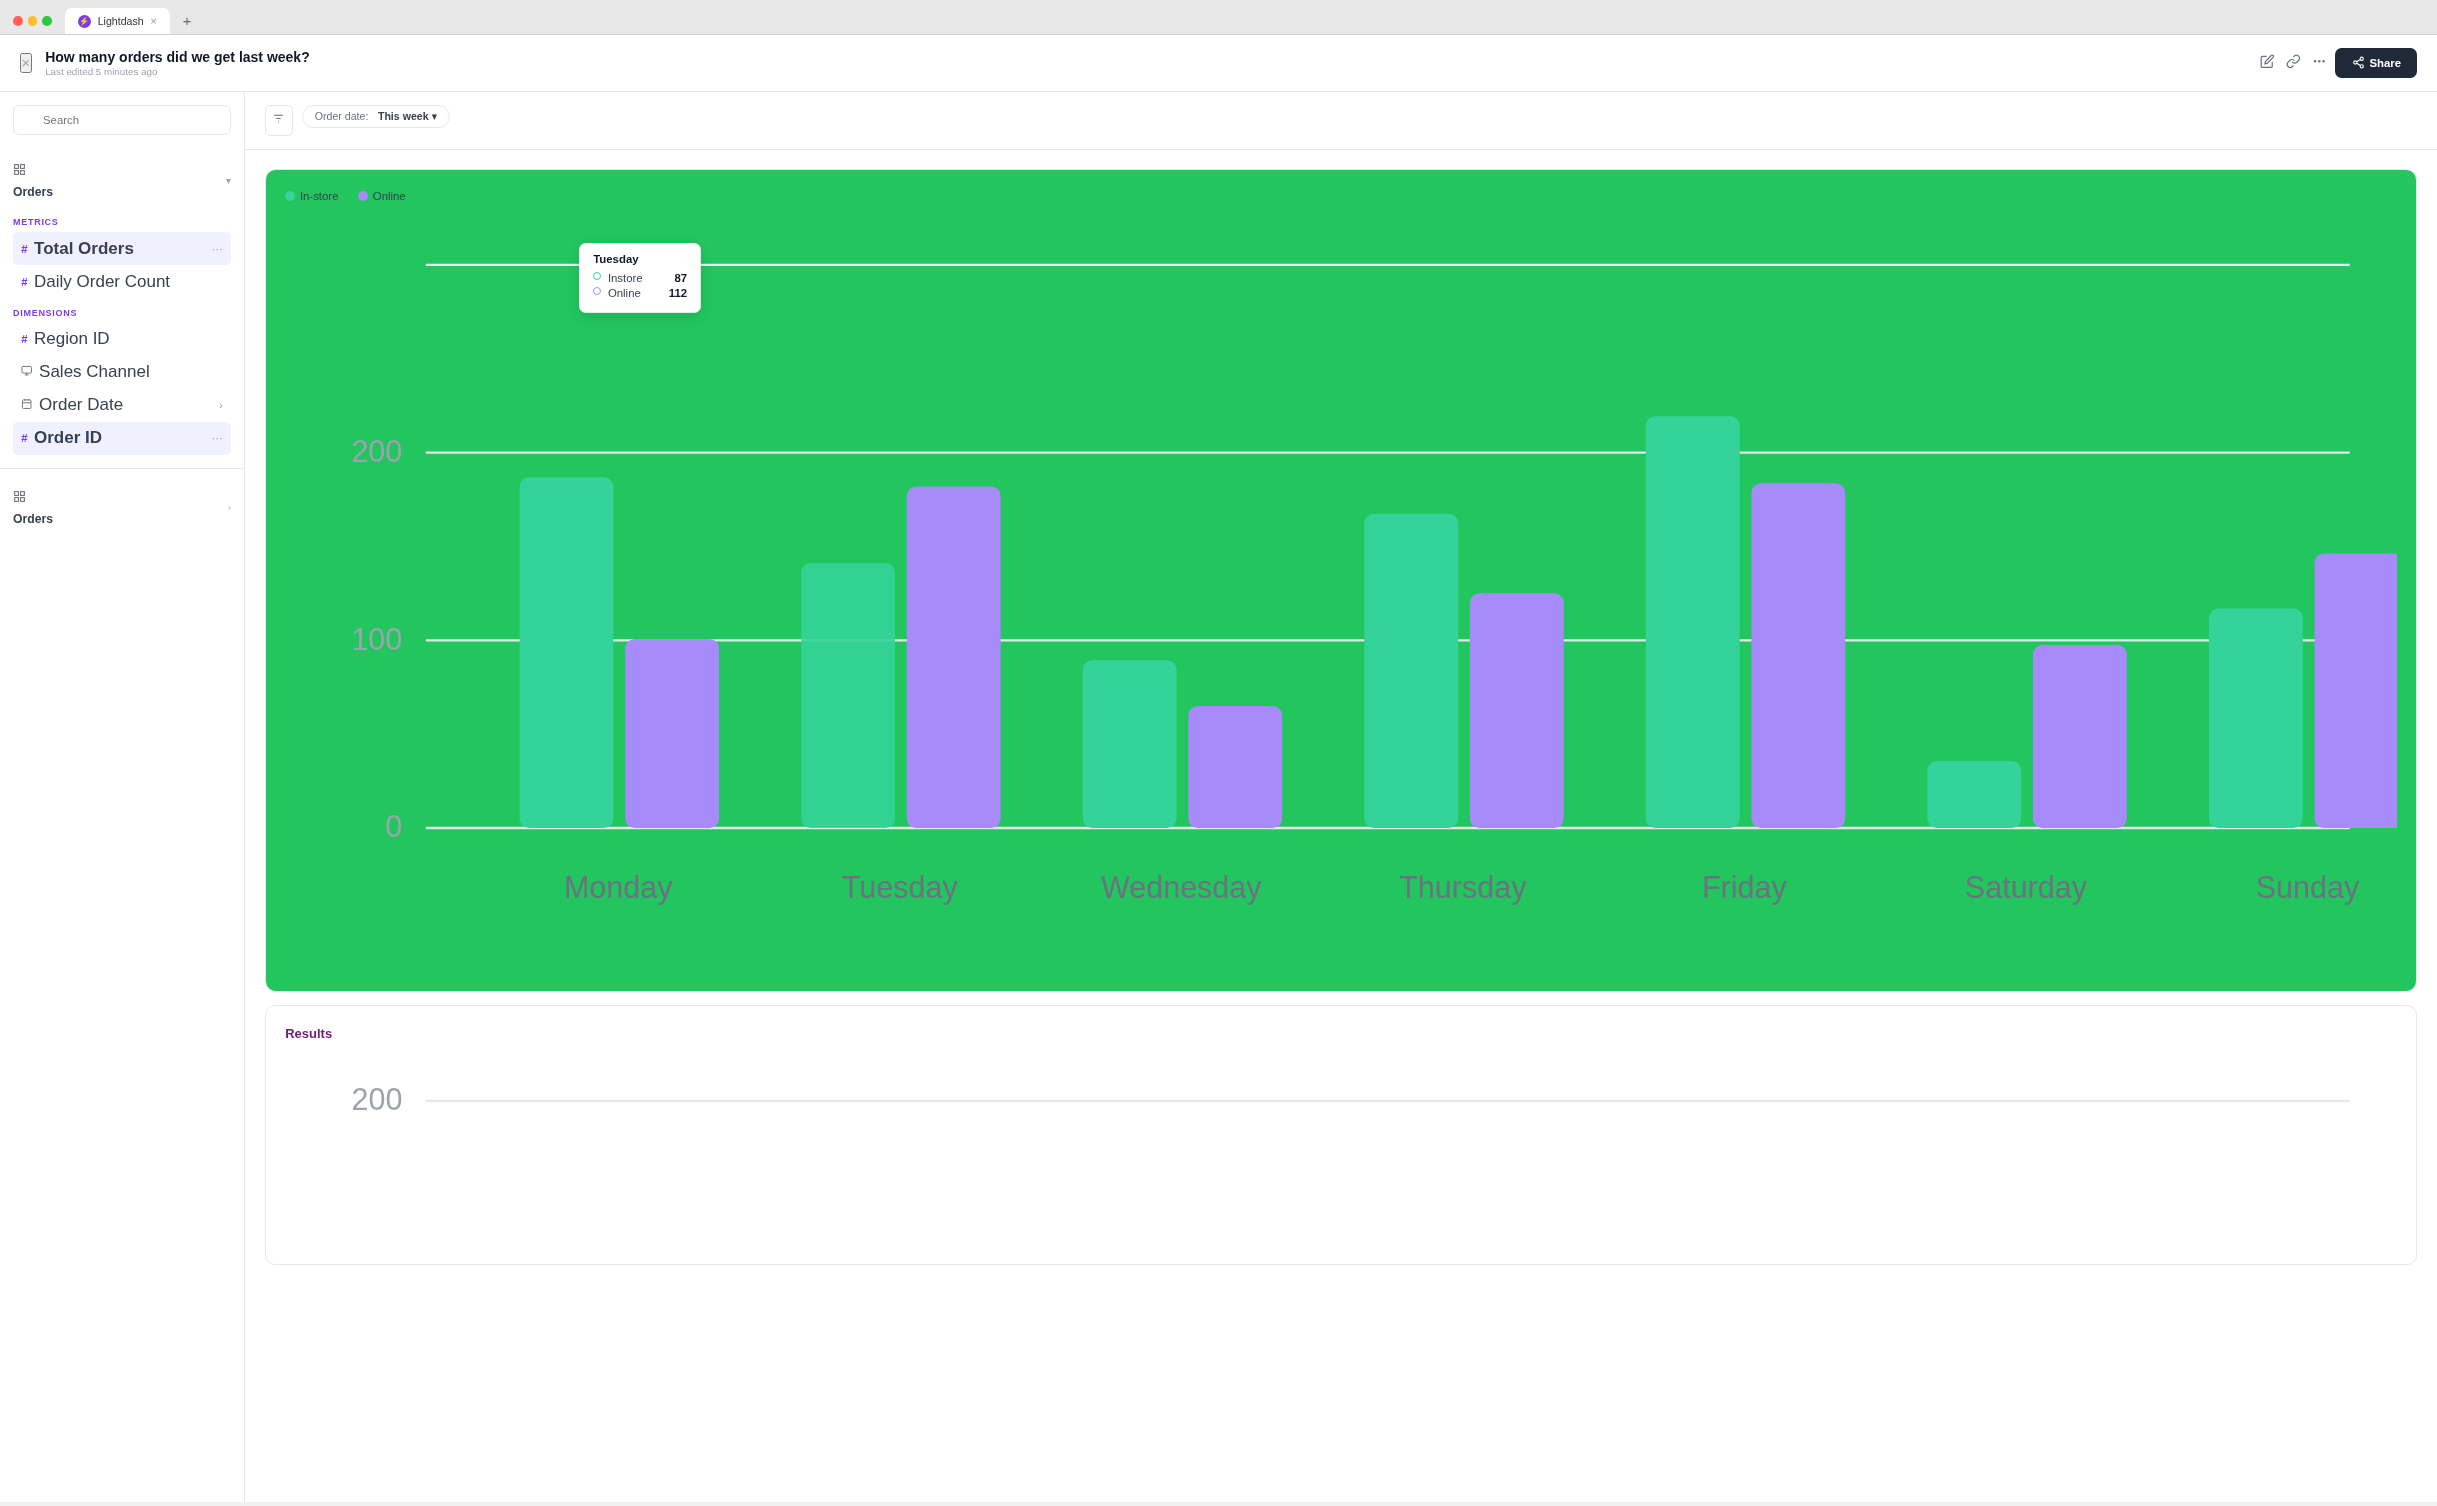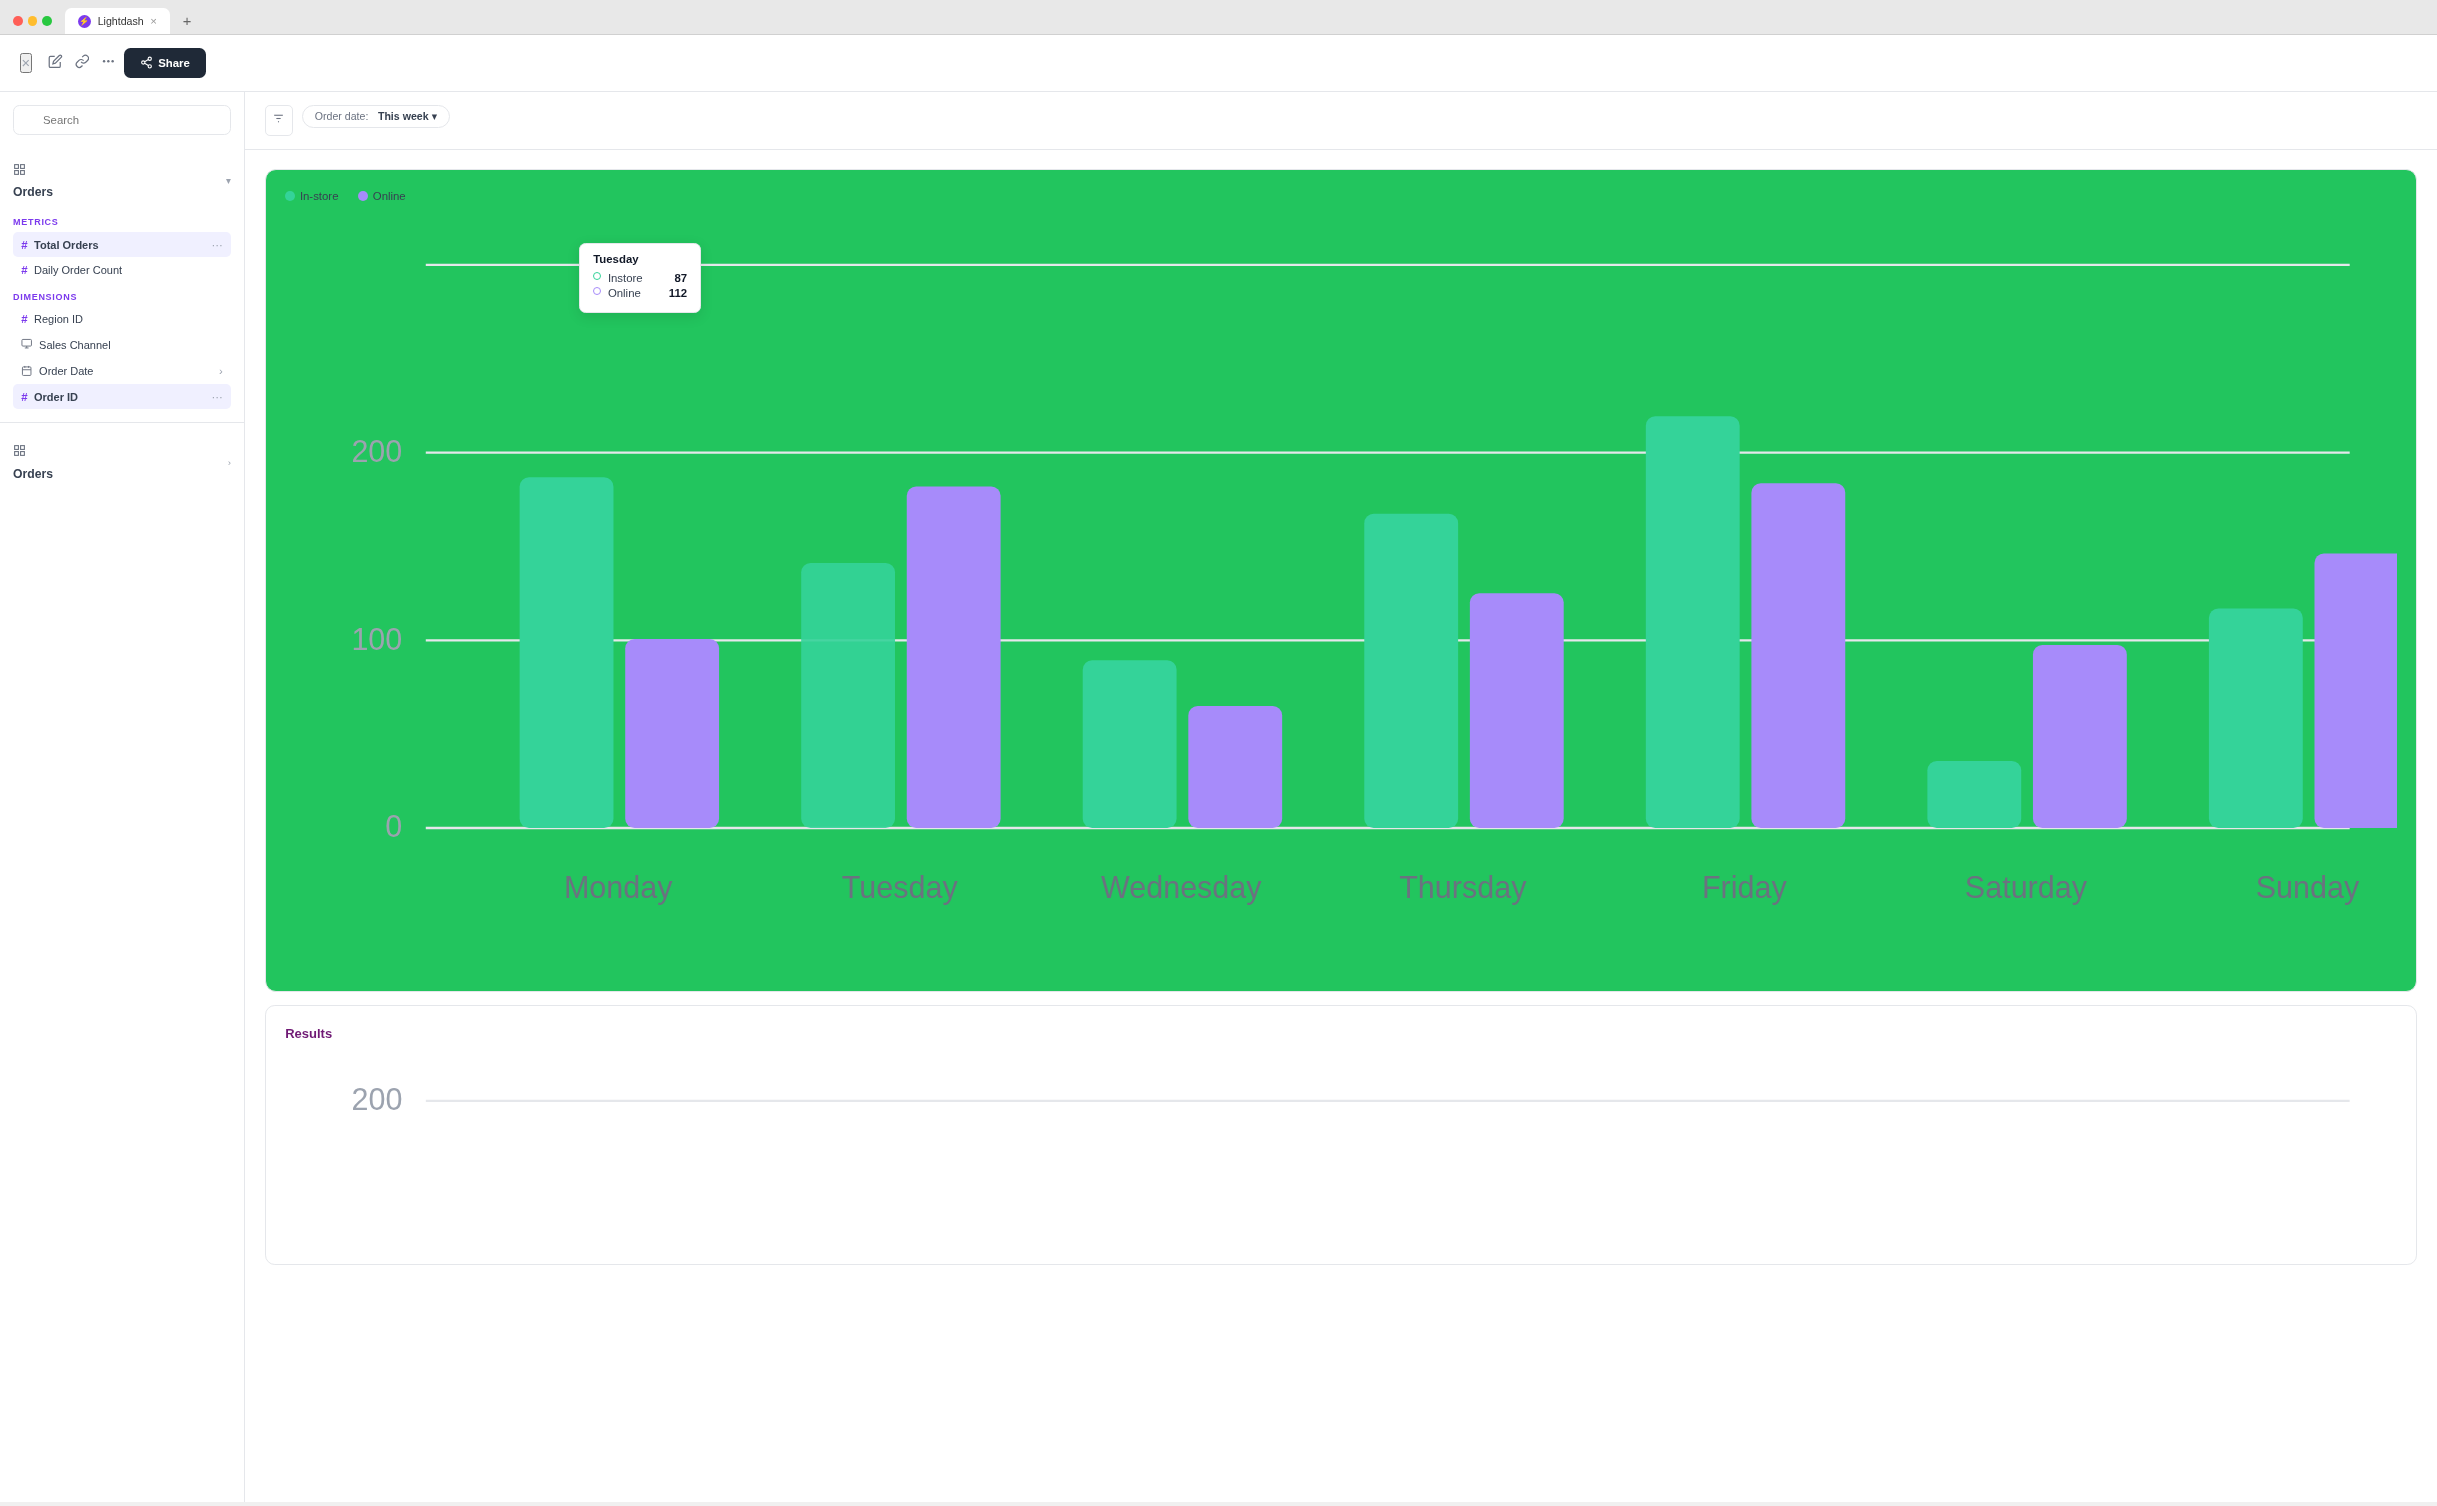--- a/index.html
+++ b/index.html
@@ -123,21 +123,21 @@
     .field-item {
       display: flex;
       align-items: center;
       padding: 6.5px 8.2px;
       border-radius: 4.9px;
       cursor: pointer;
       gap: 6.5px;
     }
     .field-item.active { background: #f0f0ff; }
     .field-item .field-icon { color: #7c3aed; font-size: 11.4px; font-weight: 700; }
-    .field-item .field-name { font-size: 11px; color: #374151; flex: 1; }
+    .field-item .field-name { font-size: 17px; color: #374151; flex: 1; }
     .field-item.active .field-name { font-weight: 600; }
     .field-item .field-menu { color: #9ca3af; font-size: 11.4px; margin-left: auto; }
 
     .divider { height: 0.8px; background: #e5e7eb; margin: 6.5px 0; }
 
     
     .main { flex: 1; display: flex; flex-direction: column; overflow: hidden; }
 
     
     .filter-bar {
@@ -251,20 +251,24 @@
     <span>Lightdash</span>
     <span class="tab-close">×</span>
   </div>
   <button class="new-tab">+</button>
 </div>
 
 <div class="app">
 
   <div class="header">
     <button class="header-close">×</button>
+    <div class="header-info">
+      <div class="header-title">How many orders did we get last week?</div>
+      <div class="header-subtitle">Last edited 5 minutes ago</div>
+    </div>
     <div class="header-actions">
       <button class="header-icon-btn">
         <svg width="14.7" height="14.7" viewBox="0 0 24 24" fill="none" stroke="currentColor" stroke-width="2">
             <path d="M11 4H4a2 2 0 00-2 2v14a2 2 0 002 2h14a2 2 0 002-2v-7"></path>
             <path d="M18.5 2.5a2.121 2.121 0 013 3L12 15l-4 1 1-4 9.5-9.5z"></path>
           </svg>
       </button>
       <button class="header-icon-btn">
         <svg width="14.7" height="14.7" viewBox="0 0 24 24" fill="none" stroke="currentColor" stroke-width="2">
             <path d="M10 13a5 5 0 007.54.54l3-3a5 5 0 00-7.07-7.07l-1.72 1.71"></path>

